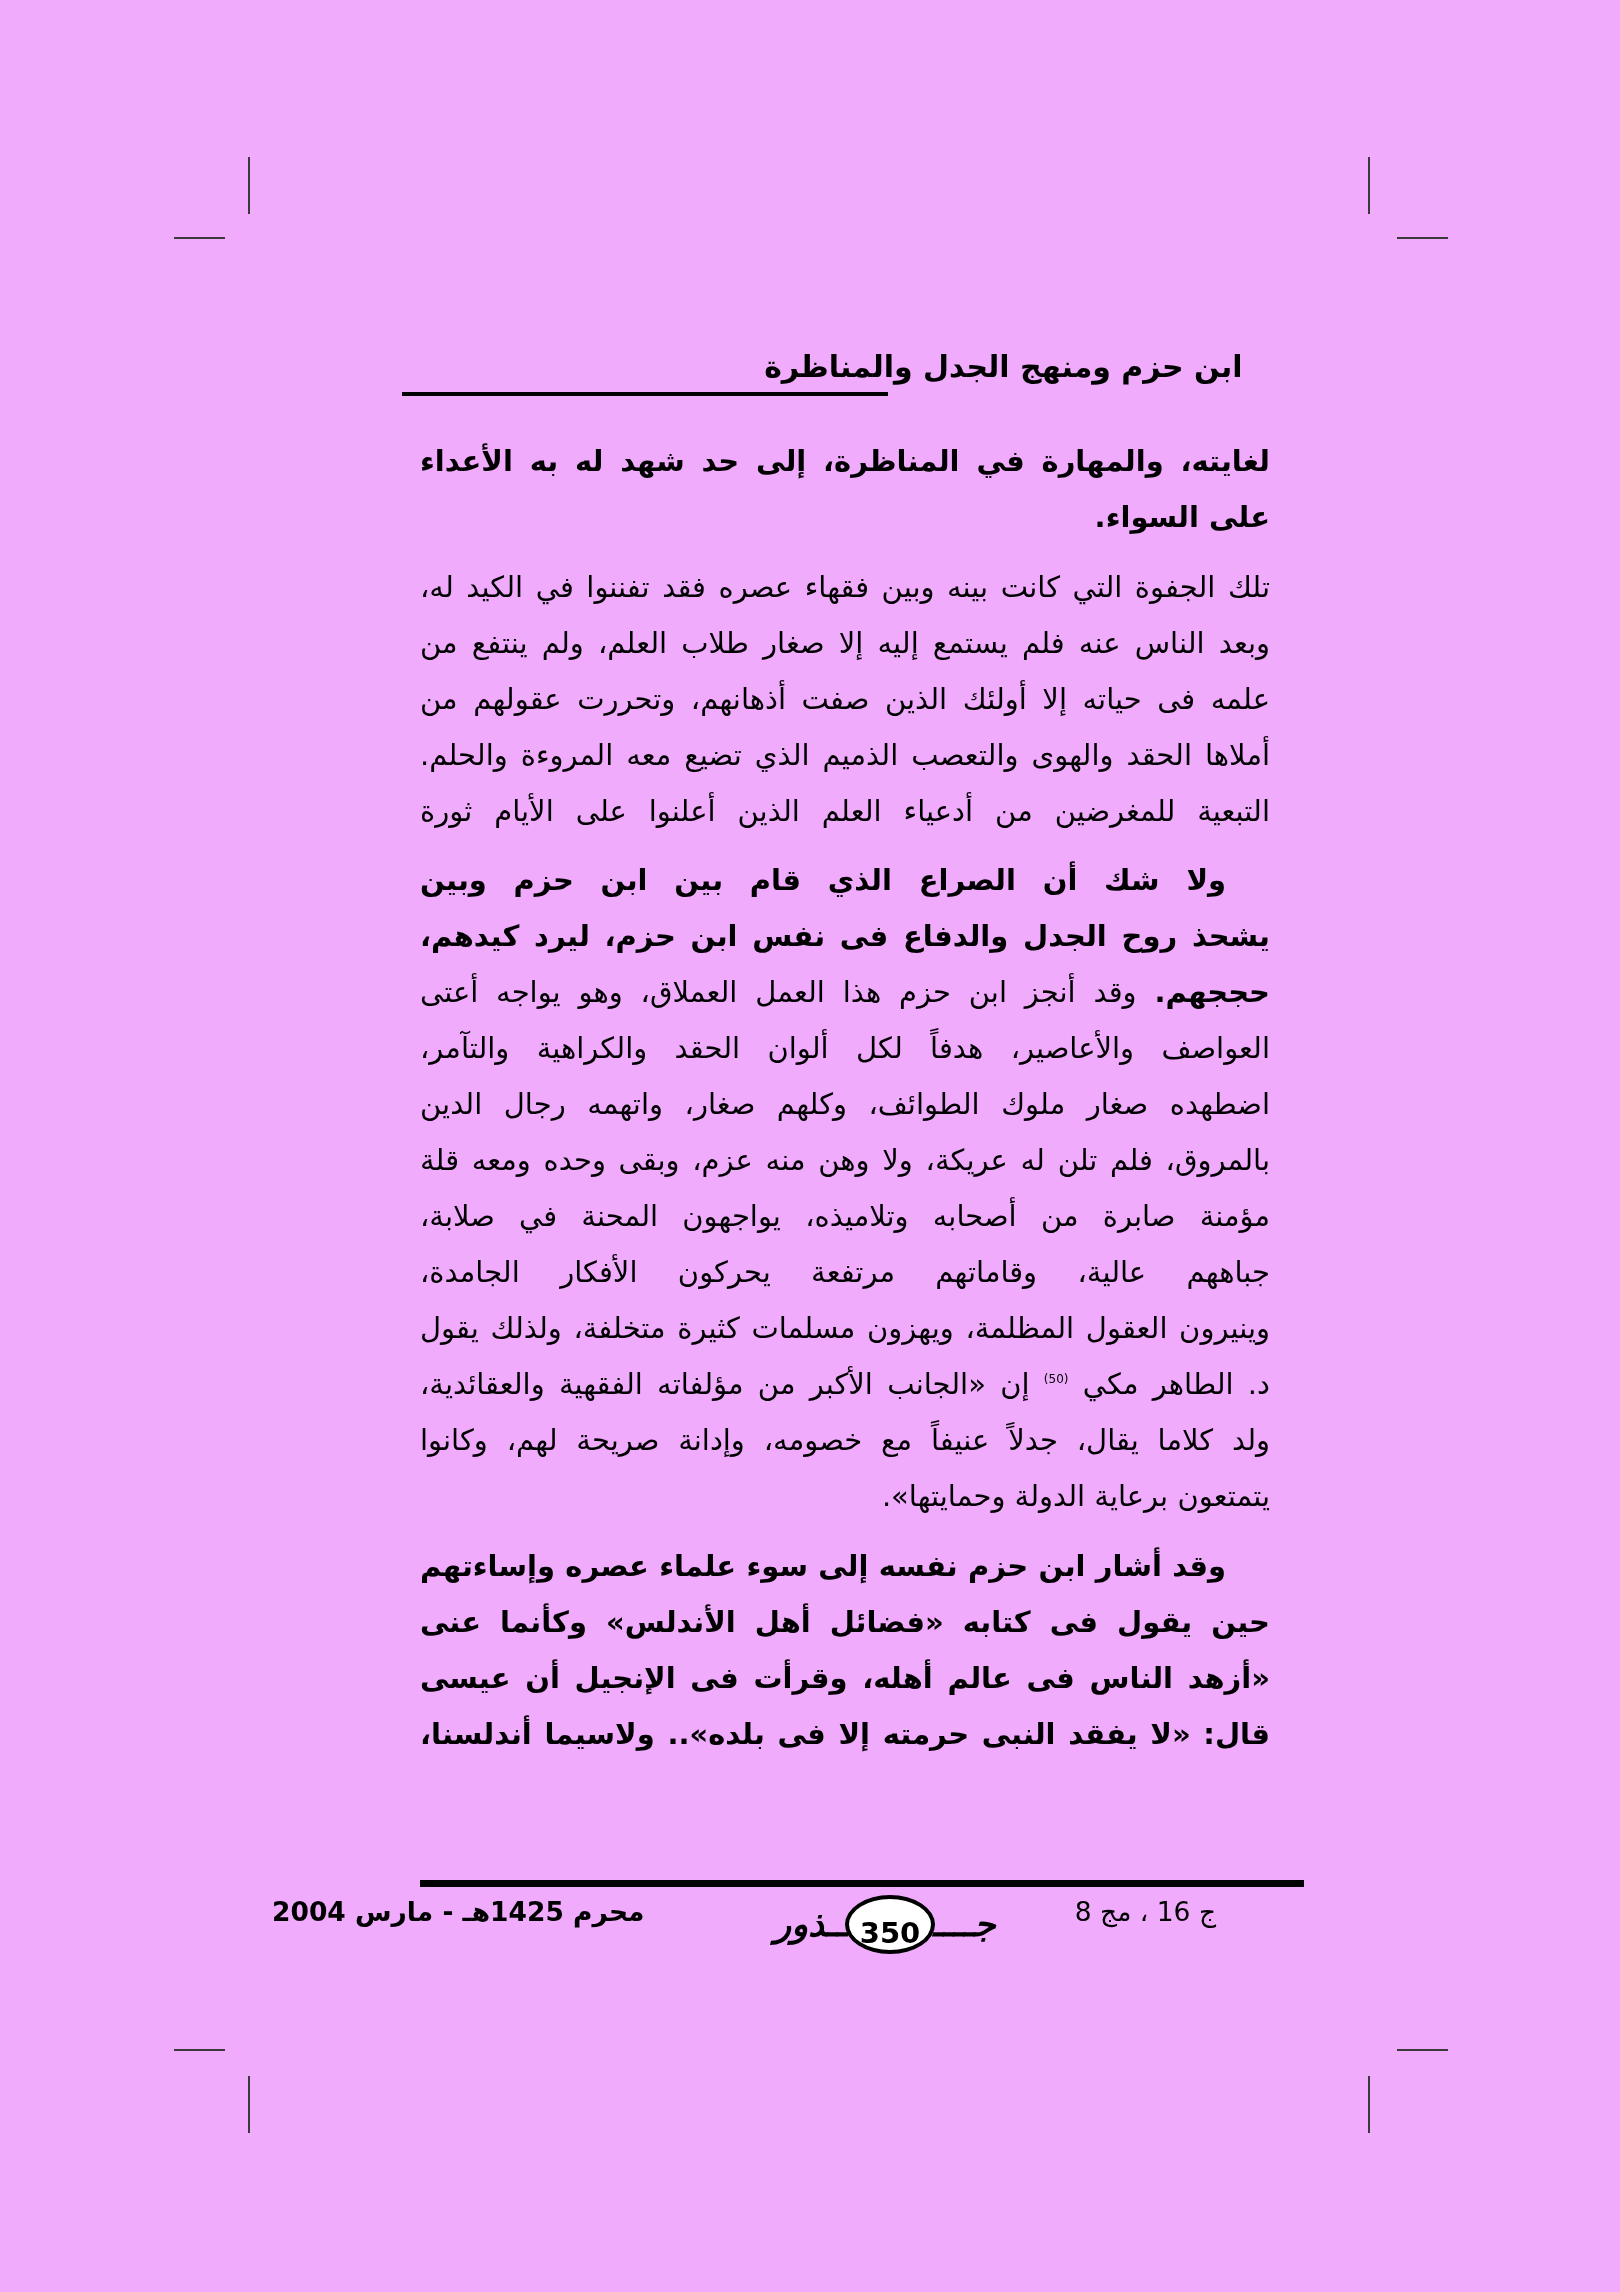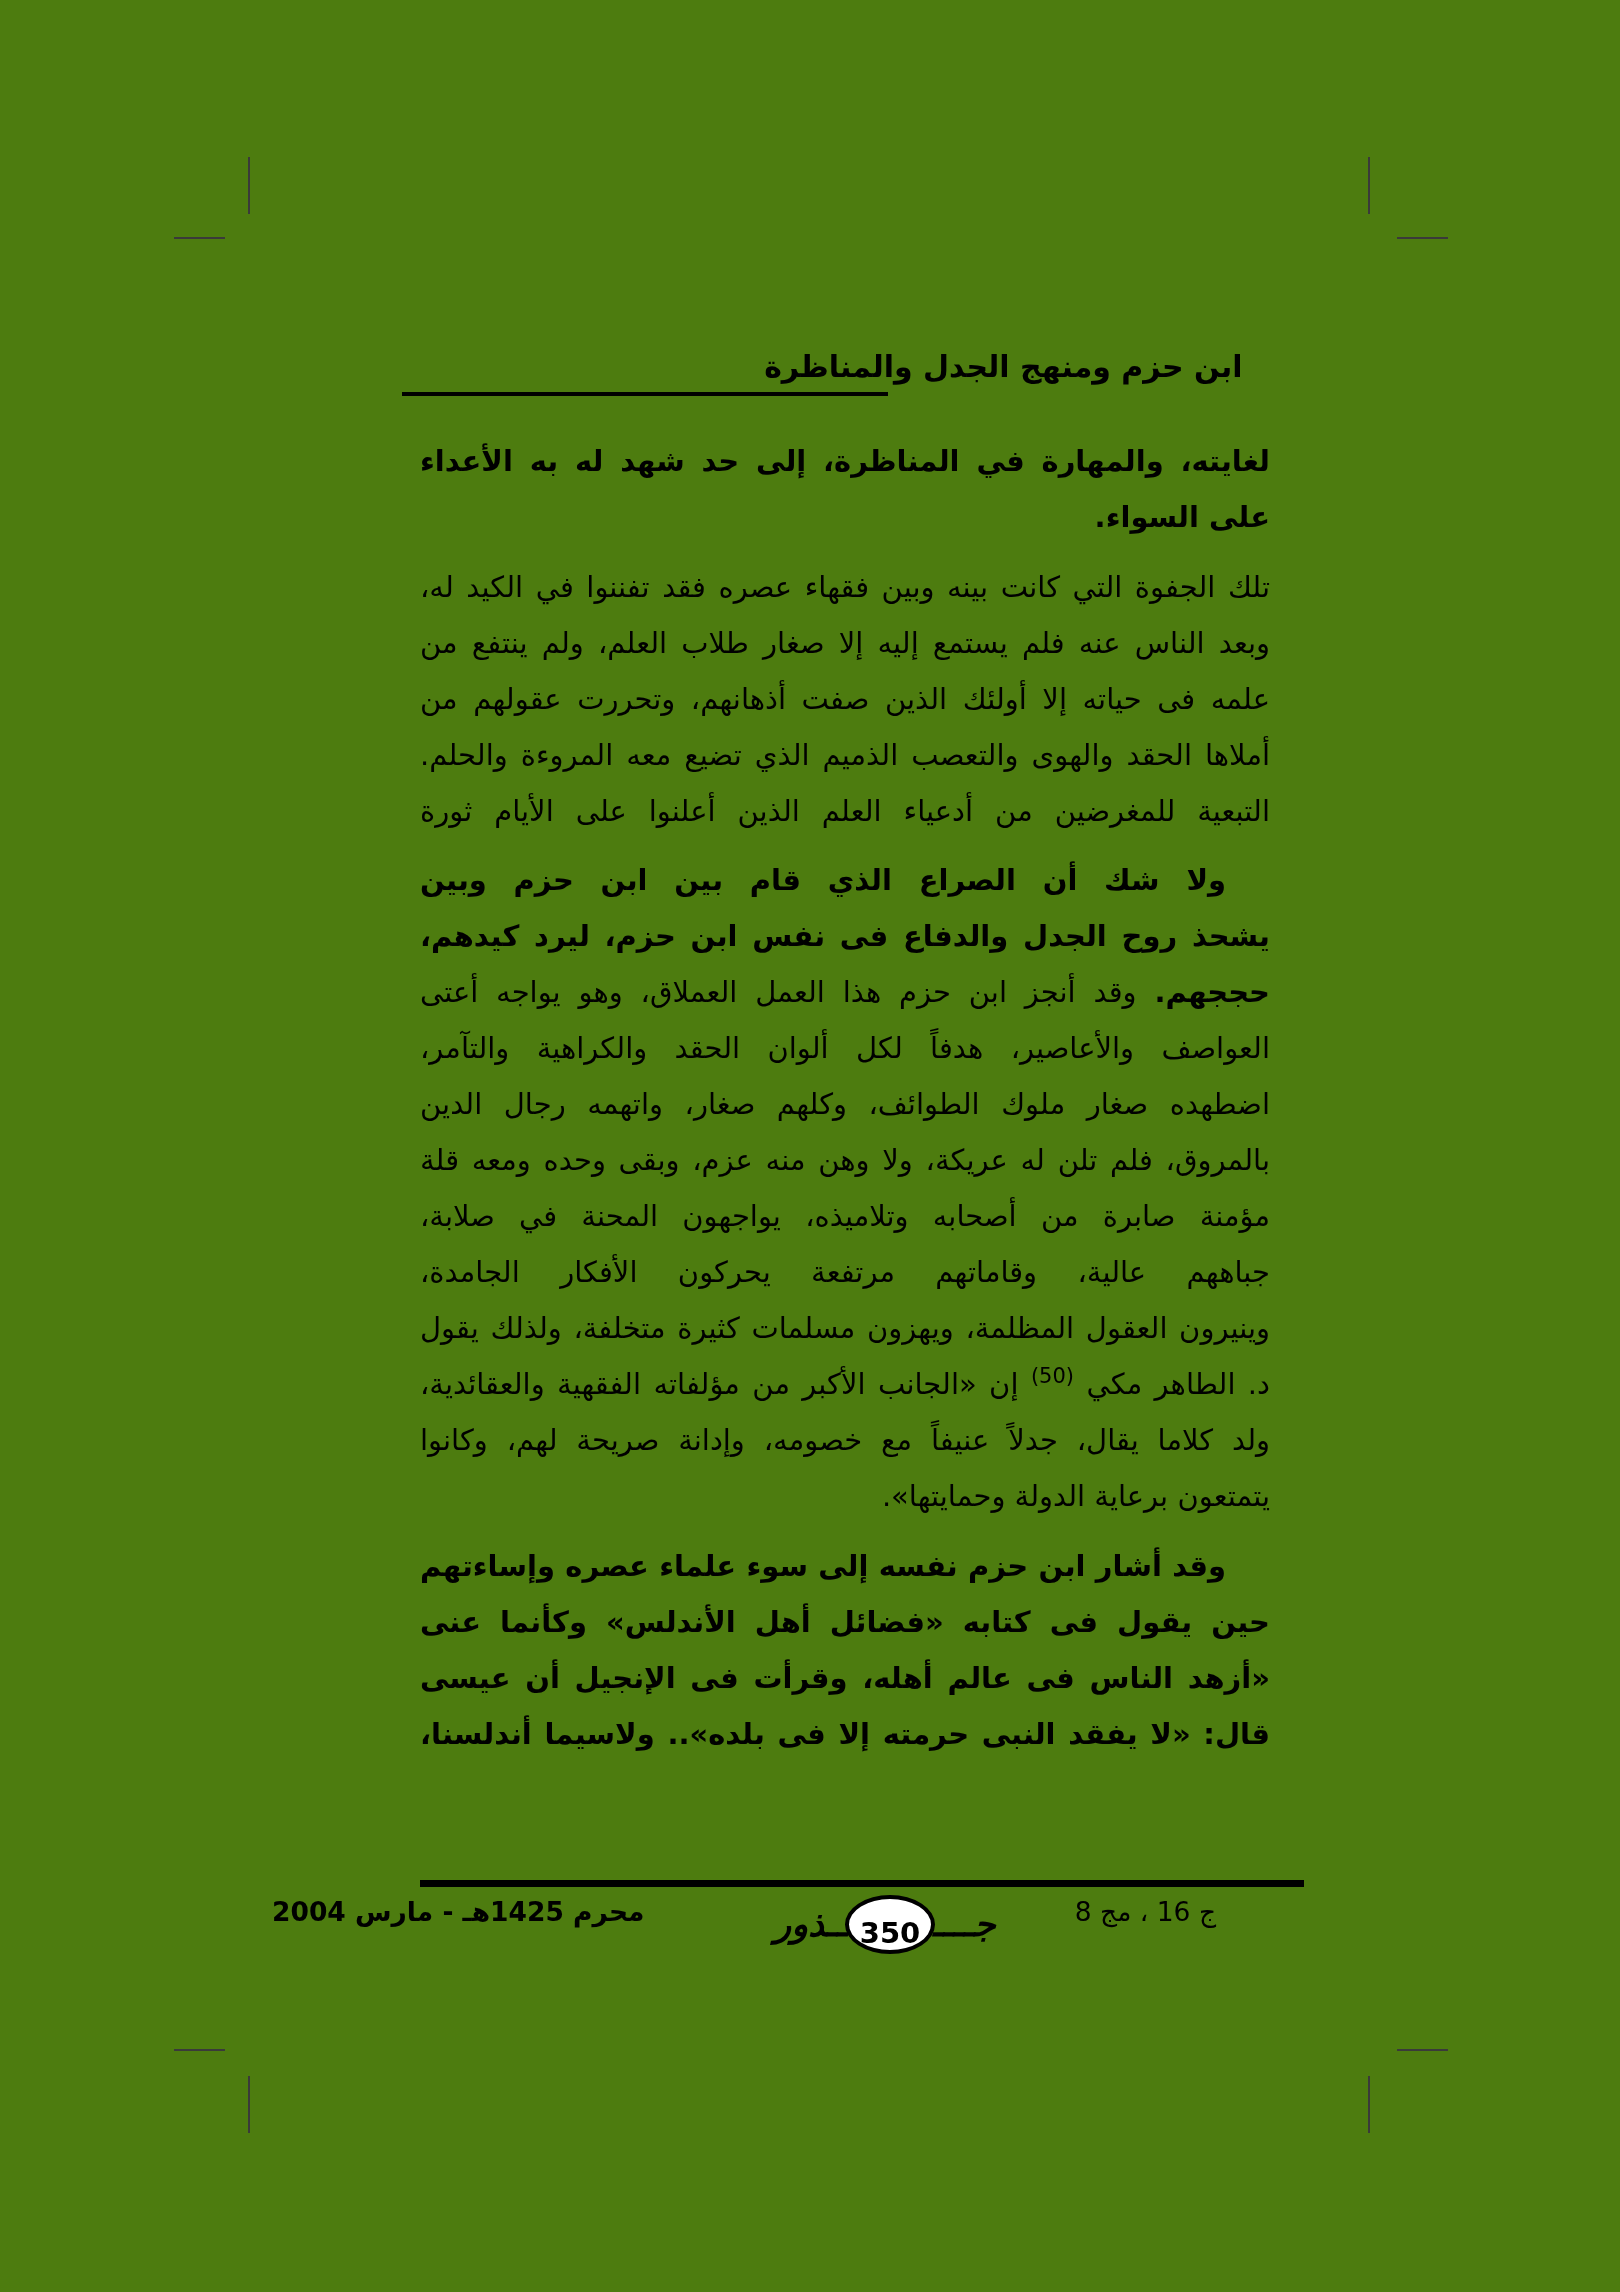--- a/index.html
+++ b/index.html
@@ -1,19 +1,19 @@
 <!DOCTYPE html>
 <html lang="ar" dir="rtl"><head>
 <meta charset="utf-8">
 <style>
   html,body{margin:0;padding:0;background:#fff;}
   .page{
     position:relative;
     width:1620px;height:2293px;
-    background:#4d7c0f;
+    background:#f0abfc;
     font-family:"DejaVu Sans", sans-serif;
     color:#000;
     direction:rtl;
     overflow:hidden;
   }
   
   .mark{position:absolute;background:#3a3a3a;}
   .mark.v{width:2px;height:57px;}
   .mark.h{width:51px;height:2px;}
   
@@ -44,21 +44,21 @@
     height:56px;
     overflow:hidden;
     text-align:justify;
     text-align-last:justify;
   }
   .line.end{text-align-last:right;}
   .line.indent{text-indent:44px;}
   .b{font-weight:700;}
   .para.bold .line{font-weight:700;}
   sup.fn{
-    font-size:21px;
+    font-size:12px;
     vertical-align:super;
     line-height:0;
     font-weight:400;
   }
   
   .footer-rule{
     position:absolute;
     left:420px;top:1880px;
     width:884px;height:6.9px;background:#000;
   }

